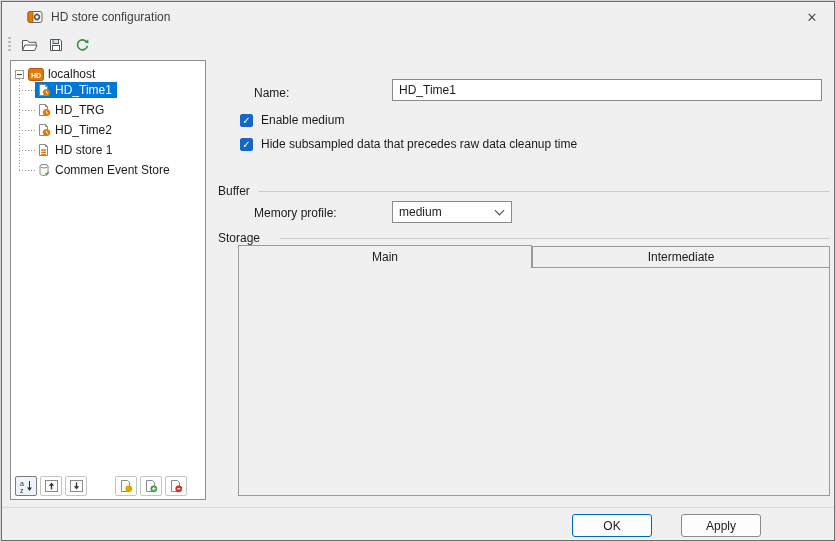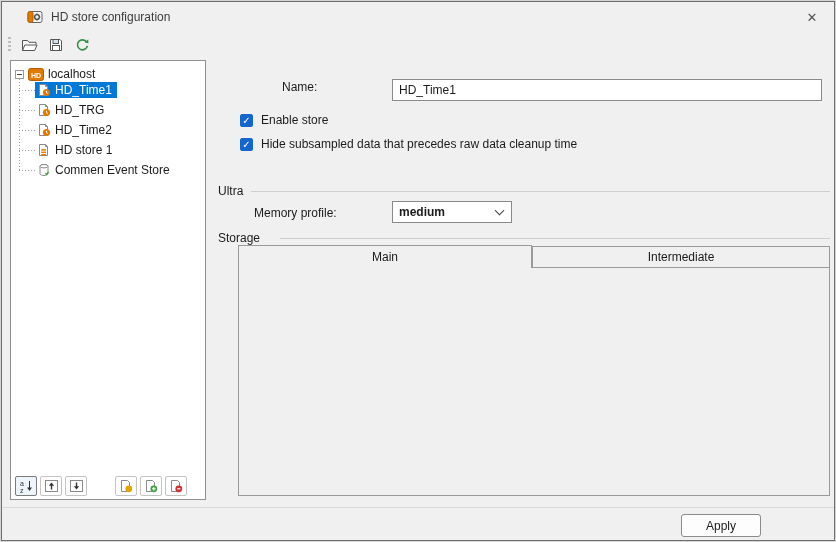--- a/index.html
+++ b/index.html
@@ -235,39 +235,39 @@
         <svg width="14" height="14" viewBox="0 0 14 14">
           <path d="M2.5 1.5h6l2 2v9h-8z" fill="#fff" stroke="#8a8a8a"></path>
           <circle cx="9.8" cy="9.8" r="3.4" fill="#d32f2f"></circle>
           <path d="M8.2 9.8h3.2" stroke="#fff" stroke-width="1.2"></path>
         </svg>
       </span>
     </div>
   </div>
 
 
-  <span class="lbl" style="left:252px;top:78px;margin-left:28px;">Name:</span>
+  <span class="lbl" style="left:252px;top:84px;">Name:</span>
   <input class="txt" style="left: 390px; top: 77px; width: 430px; height: 22px;" value="HD_Time1">
 
   <div class="cb-row" style="left:238px;top:111px;">
     <span class="cb on">✓</span>
-    <span>Enable store</span>
+    <span>Enable medium</span>
   </div>
   <div class="cb-row" style="left:238px;top:135px;">
     <span class="cb on">✓</span>
     <span>Hide subsampled data that precedes raw data cleanup time</span>
   </div>
 
   <div class="ghdr" style="left:216px;top:182px;width:612px;">
-    <span>Ultra</span>
+    <span>Buffer</span>
     <span class="line"></span>
   </div>
 
   <span class="lbl" style="left:252px;top:204px;">Memory profile:</span>
-  <div class="combo" style="left:390px;top:199px;width:120px;font-weight:bold;">
+  <div class="combo" style="left:390px;top:199px;width:120px;">
     <span>medium</span>
     <span class="chev"></span>
   </div>
 
   <div class="ghdr" style="left:216px;top:229px;width:612px;gap:20px;">
     <span>Storage</span>
     <span class="line"></span>
   </div>
 
   <div class="tab active" style="left:236px;top:243px;width:294px;height:23px;">
@@ -343,17 +343,20 @@
   </div>
   <div class="btn" style="left:716px;top:465px;width:102px;height:22px;">
     <span>Test</span>
     <svg width="15" height="13" viewBox="0 0 15 13">
       <path d="M1 10.5V1.5h4.2l1.2 1.6H13v7.4z" fill="#fff" stroke="#555"></path>
       <text x="9.5" y="12.5" font-size="9" font-weight="bold" fill="#d22">?</text>
     </svg>
   </div>
 
   <div class="footer-sep"></div>
+  <div class="fbtn default" style="left:570px;">
+    <span>OK</span>
+  </div>
   <div class="fbtn" style="left:657px;margin-left:22px;">
     <span>Apply</span>
   </div>
 
 </div>
 
 </body></html>

